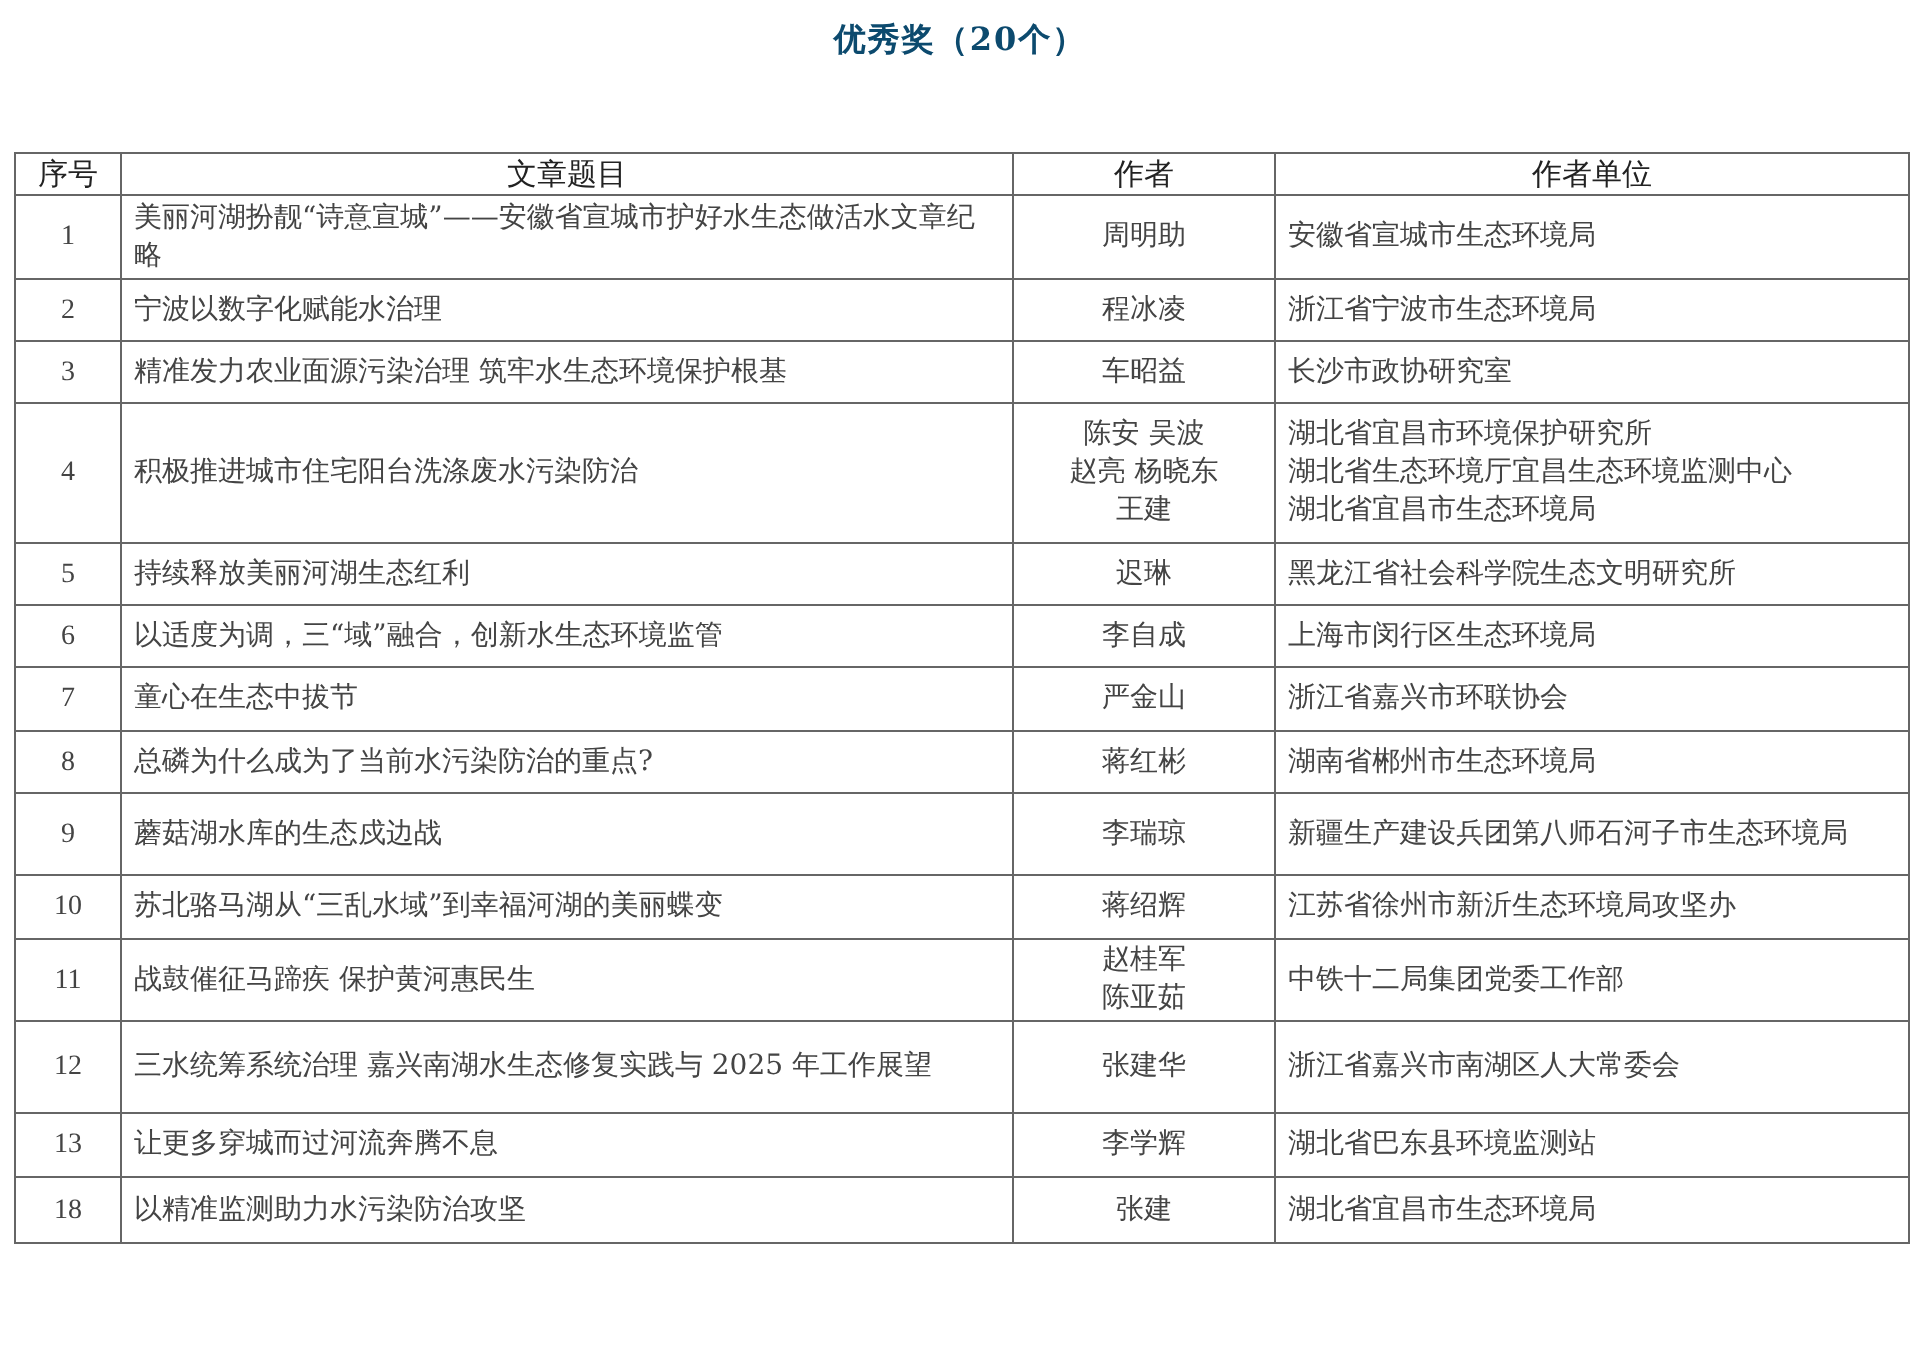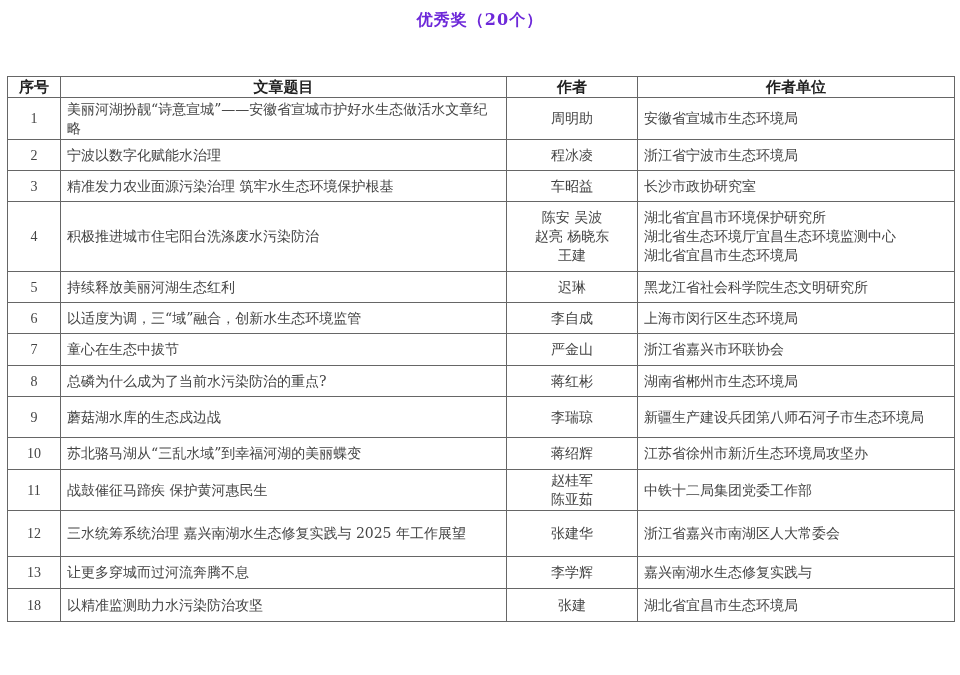--- a/index.html
+++ b/index.html
@@ -3,40 +3,40 @@
 <meta charset="utf-8">
 <style>
   html, body { margin: 0; padding: 0; background: #ffffff; }
   body {
     width: 960px; height: 675px; overflow: hidden; position: relative;
     font-family: "DejaVu Serif", "Liberation Serif", serif;
     color: #333;
   }
   .page-title {
     position: absolute; left: 0; top: 10px; width: 960px;
-    text-align: center; font-size: 16px; font-weight: bold; color: #6d28d9;
+    text-align: center; font-size: 16px; font-weight: bold; color: #0c4a6e;
     letter-spacing: 1px;
   }
   table.awards {
     position: absolute; left: 7px; top: 76px;
     width: 947px;
     border-collapse: collapse;
     table-layout: fixed;
   }
   table.awards td, table.awards th {
     border: 1px solid #666;
     font-size: 14px;
     line-height: 19px;
     padding: 0 6px;
     vertical-align: middle;
     color: #444;
     font-weight: normal;
   }
   table.awards th {
-    font-weight: bold; color: #222; text-align: center; height: 20px;
+    font-weight: normal; color: #222; text-align: center; height: 20px;
     font-size: 15px;
   }
   td.col-no { text-align: center; font-family: "Liberation Serif", serif; font-size: 15px; }
   td.col-title { text-align: left; padding-left: 9px; }
   td.col-author { text-align: center; }
   td.col-unit { text-align: left; padding-left: 9px; }
   .line { display: block; }
 </style>
 </head>
 <body>
@@ -184,21 +184,21 @@
           <span class="line">浙江省嘉兴市南湖区人大常委会</span>
         </td>
       </tr>
       <tr style="height: 32px;">
         <td class="col-no">13</td>
         <td class="col-title">让更多穿城而过河流奔腾不息</td>
         <td class="col-author">
           <span class="line">李学辉</span>
         </td>
         <td class="col-unit">
-          <span class="line">嘉兴南湖水生态修复实践与</span>
+          <span class="line">湖北省巴东县环境监测站</span>
         </td>
       </tr>
       <tr style="height: 33px;">
         <td class="col-no">18</td>
         <td class="col-title">以精准监测助力水污染防治攻坚</td>
         <td class="col-author">
           <span class="line">张建</span>
         </td>
         <td class="col-unit">
           <span class="line">湖北省宜昌市生态环境局</span>

